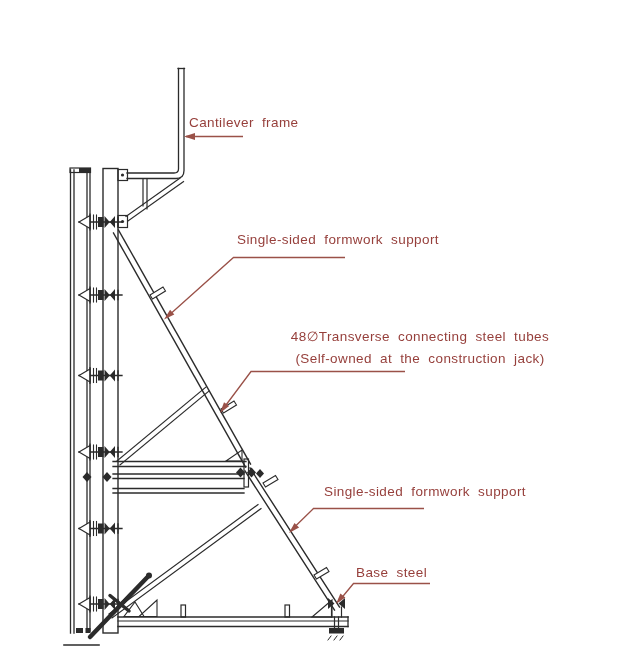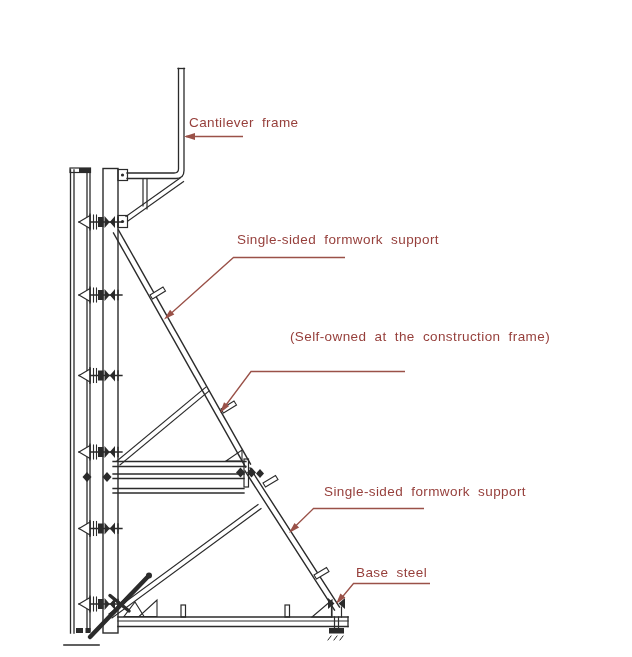--- a/index.html
+++ b/index.html
@@ -183,20 +183,21 @@
         <polygon points="336,604 340.4,593.5 345.4,597.5" class="lfill"></polygon>
       </g>
     </g>
   </svg>
 
   <div class="lbl" style="left:189px;top:115px;">Cantilever frame</div>
 
   <div class="lbl" style="left:237px;top:232px;">Single-sided formwork support</div>
 
   <div class="lbl lbl-center" style="left:253px;top:326px;width:334px;">
-    <div>(Self-owned at the construction frame)</div>
+    <div>48∅Transverse connecting steel tubes</div>
+    <div>(Self-owned at the construction jack)</div>
   </div>
 
   <div class="lbl" style="left:324px;top:484px;">Single-sided formwork support</div>
 
   <div class="lbl" style="left:356px;top:565px;">Base steel</div>
 
 </div>
 
 </body></html>

